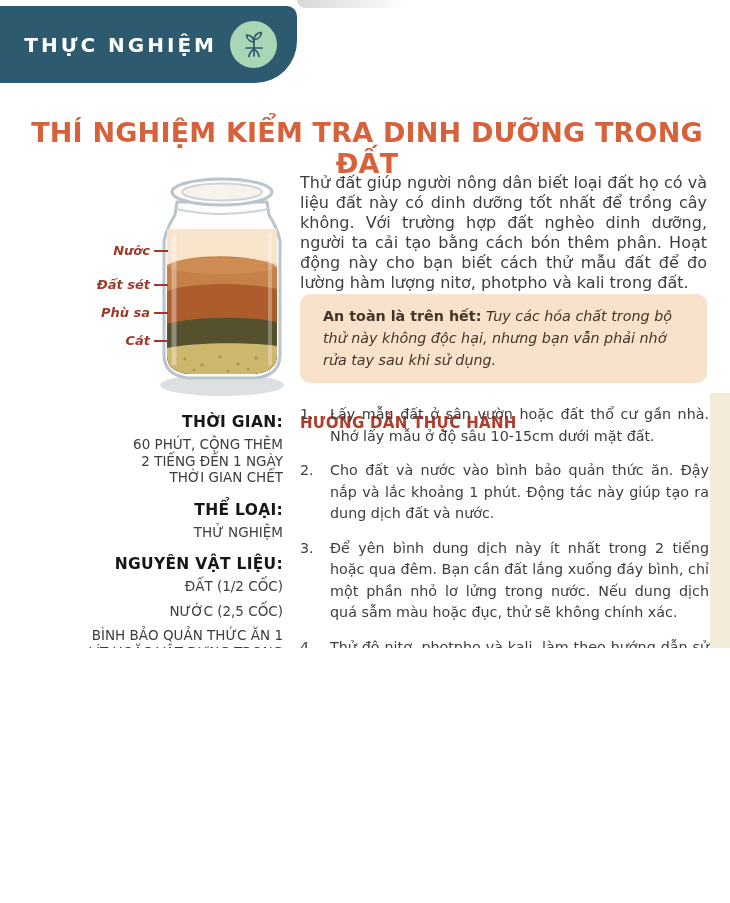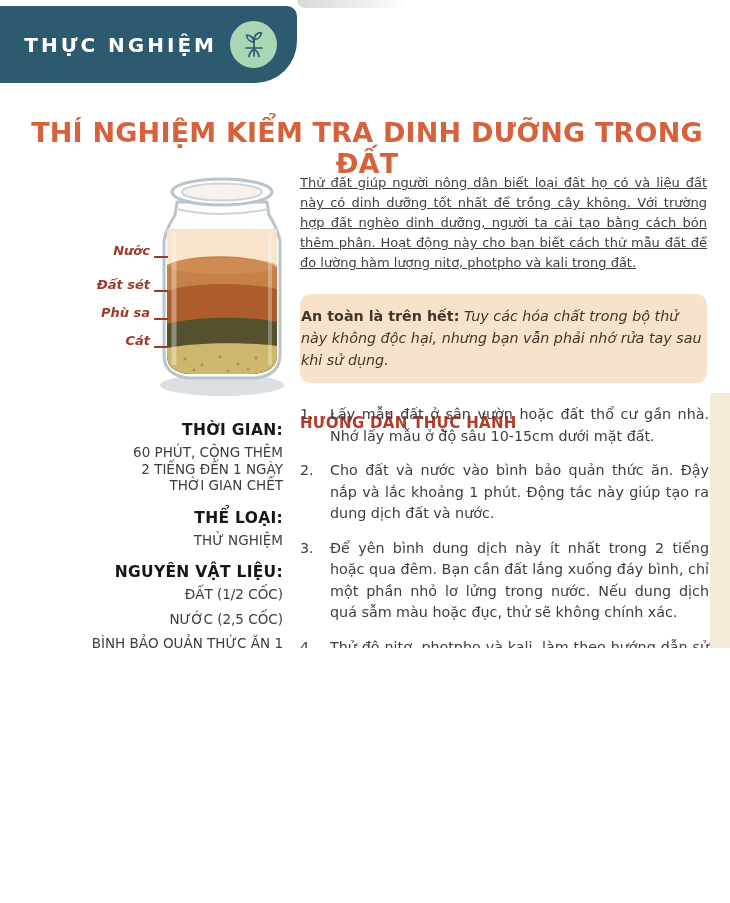--- a/index.html
+++ b/index.html
@@ -22,47 +22,47 @@
   }
   .banner-label { color:#ffffff; font-weight:bold; font-size:20px; letter-spacing:3px; white-space:nowrap; }
   .badge { width:47px; height:47px; border-radius:50%; background:#a9d7b6; display:flex; align-items:center; justify-content:center; flex:none; }
   
   .title {
     position:absolute; top:117px; left:0; width:730px; box-sizing:border-box; padding-left:4px;
     text-align:center; font-size:27px; font-weight:800; color:#d6613b; letter-spacing:0.2px;
   }
   
   .jar-fig { position:absolute; left:100px; top:173px; width:188px; height:232px; }
-  .jar-label { position:absolute; left:0; width:68px; display:flex; align-items:flex-end; justify-content:flex-end; gap:4px; }
+  .jar-label { position:absolute; left:0; width:68px; display:flex; align-items:center; justify-content:flex-end; gap:4px; }
   .jl-text { font-size:13px; font-weight:bold; font-style:italic; color:#9e3a2b; white-space:nowrap; }
   .jl-dash { width:14px; height:2px; background:#9e3a2b; flex:none; }
   
   .intro {
     position:absolute; left:300px; top:173px; width:407px;
-    font-size:13px; line-height:20px; text-align:justify; color:#3e3e3e;text-decoration:underline;
+    font-size:16px; line-height:20px; text-align:justify; color:#3e3e3e;
   }
   .safety {
     position:absolute; left:300px; top:294px; width:407px; box-sizing:border-box;
-    background:#f9e2cb; border-radius:10px; padding:11px 1px 12px;
+    background:#f9e2cb; border-radius:10px; padding:11px 23px 12px;
     font-size:14.3px; line-height:22px; color:#43352a;
   }
   .safety-label { font-weight:bold; }
   .safety-text { font-style:italic; }
   .instr-heading {
     position:absolute; left:300px; top:381px;
     font-size:15px; font-weight:800; color:#b23b2a; letter-spacing:0.3px;margin-top:33px;
   }
   .instr-list { position:absolute; left:300px; top:404px; width:409px; }
   .li { display:flex; margin-bottom:13px; color:#3e3e3e; }
   .li .num { width:30px; flex:none; font-size:14.3px; line-height:21.5px; }
   .li .txt { flex:1; font-size:14.3px; line-height:21.5px; text-align:justify; }
   
   .sidebar { position:absolute; left:80px; top:413px; width:203px; text-align:right; color:#3d3d3d; }
   .side-heading { font-size:15.5px; font-weight:800; color:#161616; margin:15px 0 5px; letter-spacing:0.3px; }
-  .side-heading.first { margin-top:8px; }
+  .side-heading.first { margin-top:0; }
   .side-line { font-size:13.5px; line-height:16.5px; }
   .mat-item { margin-bottom:8px; font-size:13.5px; line-height:16.5px; }
   
   .side-tab { position:absolute; right:0; top:393px; width:20px; height:283px; background:#f3ecd9; border-radius:3px 0 0 3px; }
   
   .footer { position:absolute; left:85px; top:850px; display:flex; gap:9px; align-items:baseline; }
   .pagenum { font-weight:bold; font-size:15px; color:#7a4526; }
   .booktitle { font-size:13px; color:#94918a; letter-spacing:1px; }
 </style>
 </head>

